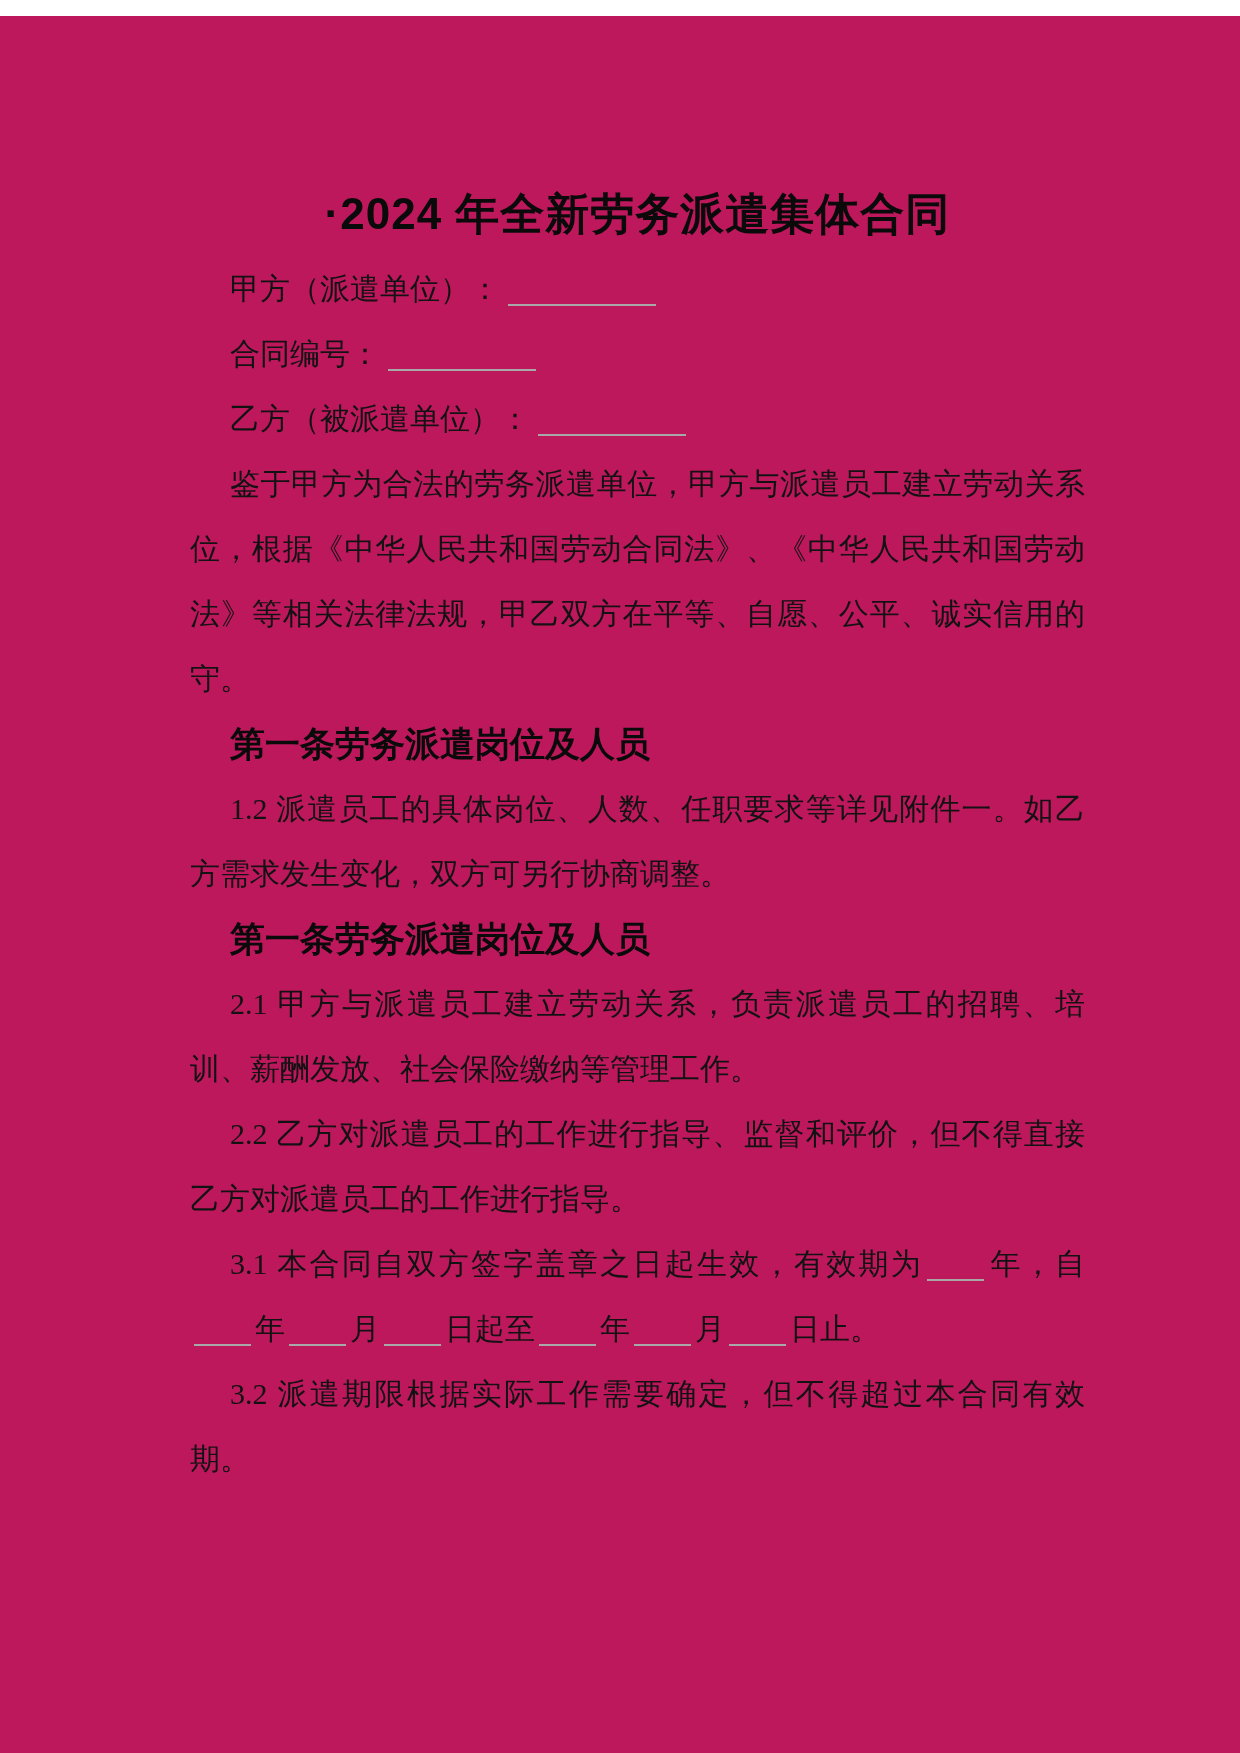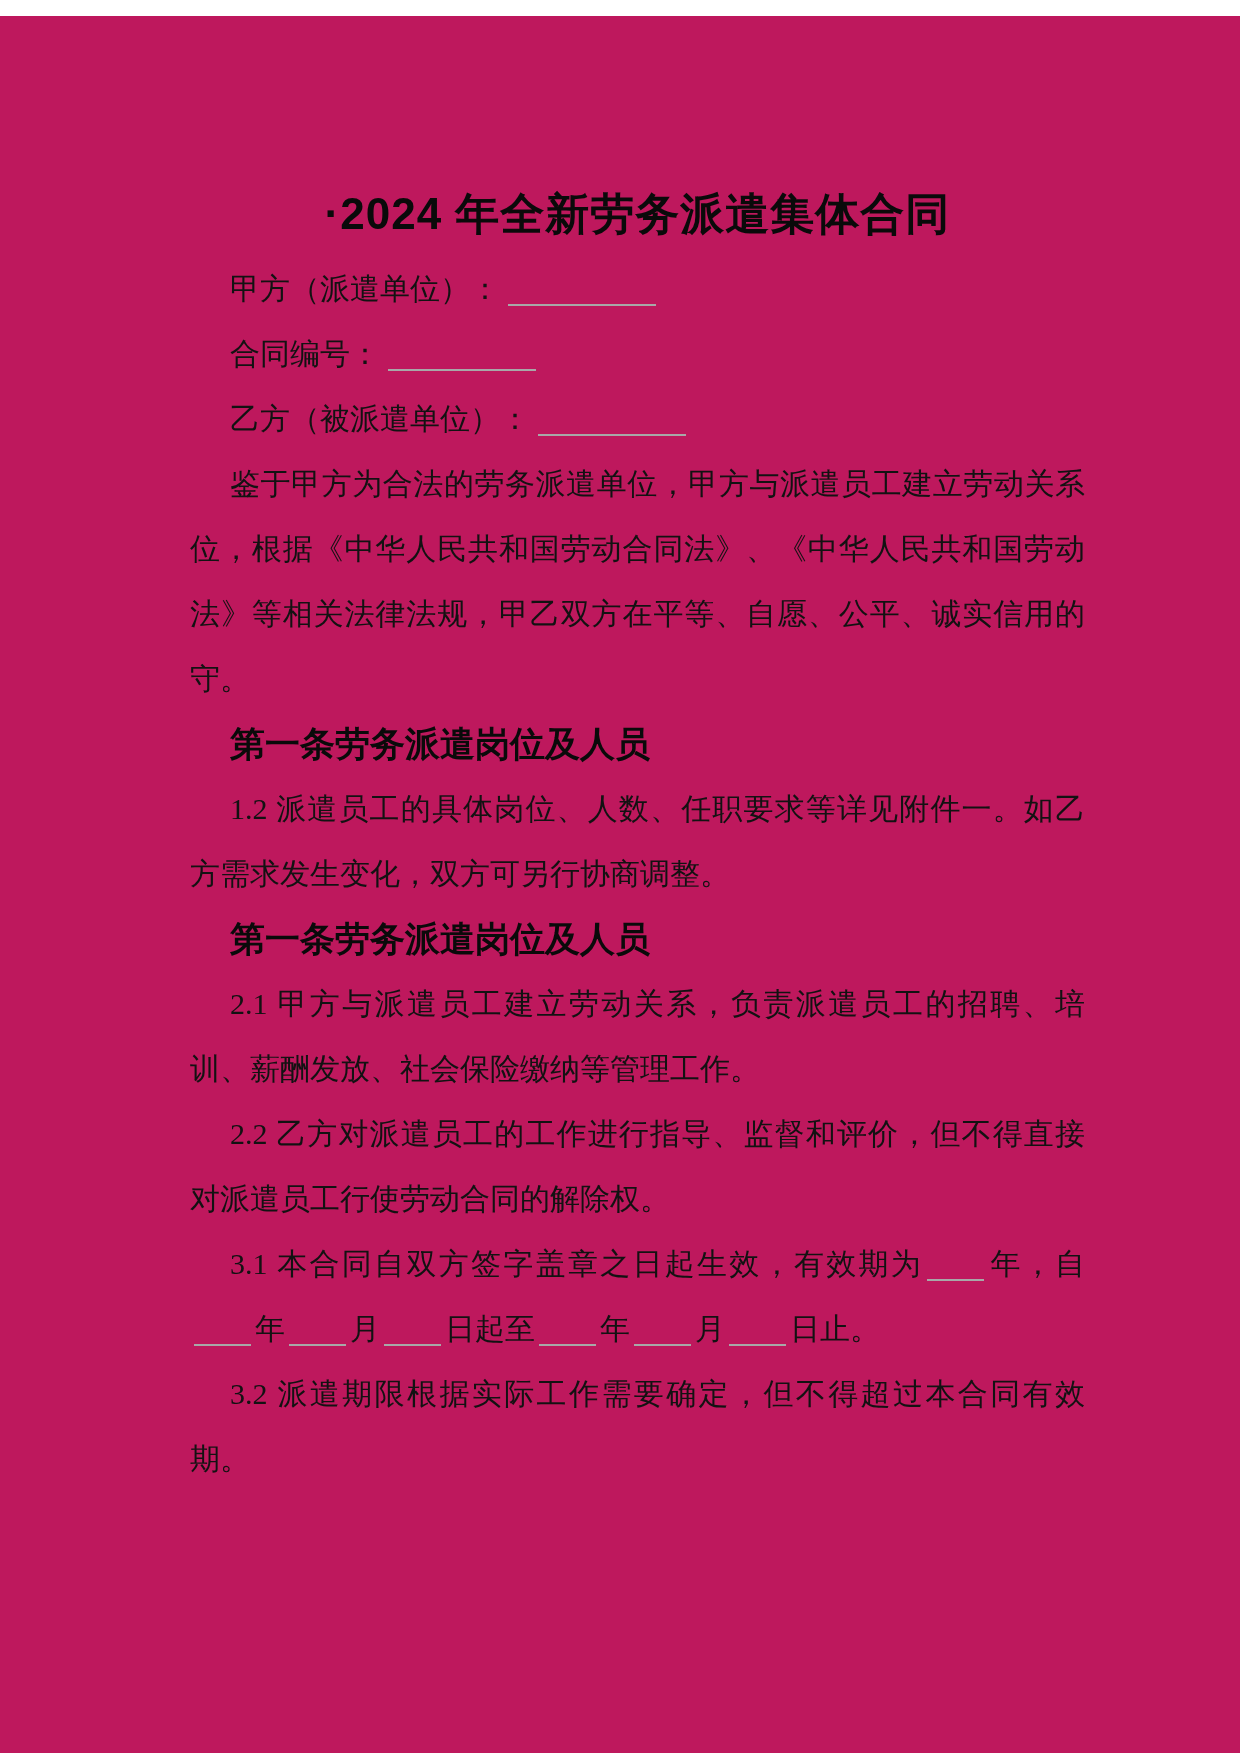--- a/index.html
+++ b/index.html
@@ -81,21 +81,21 @@
     <div class="line">守。</div>
 
     <div class="line heading">第一条劳务派遣岗位及人员</div>
     <div class="line indent fill">1.2 派遣员工的具体岗位、人数、任职要求等详见附件一。如乙</div>
     <div class="line">方需求发生变化，双方可另行协商调整。</div>
 
     <div class="line heading">第一条劳务派遣岗位及人员</div>
     <div class="line indent fill">2.1 甲方与派遣员工建立劳动关系，负责派遣员工的招聘、培</div>
     <div class="line">训、薪酬发放、社会保险缴纳等管理工作。</div>
     <div class="line indent fill">2.2 乙方对派遣员工的工作进行指导、监督和评价，但不得直接</div>
-    <div class="line">对派遣员工行使劳动合同的解除权。</div>
+    <div class="line">乙方对派遣员工的工作进行指导。</div>
 
     <div class="line indent fill">
       <span>3.1 本合同自双方签字盖章之日起生效，有效期为</span><span class="blank w-sm"></span><span>年，自</span>
     </div>
     <div class="line">
       <span class="blank w-sm"></span><span>年</span><span class="blank w-sm"></span><span>月</span><span class="blank w-sm"></span><span>日起至</span><span class="blank w-sm"></span><span>年</span><span class="blank w-sm"></span><span>月</span><span class="blank w-sm"></span><span>日止。</span>
     </div>
     <div class="line indent fill">3.2 派遣期限根据实际工作需要确定，但不得超过本合同有效</div>
     <div class="line">期。</div>
 

